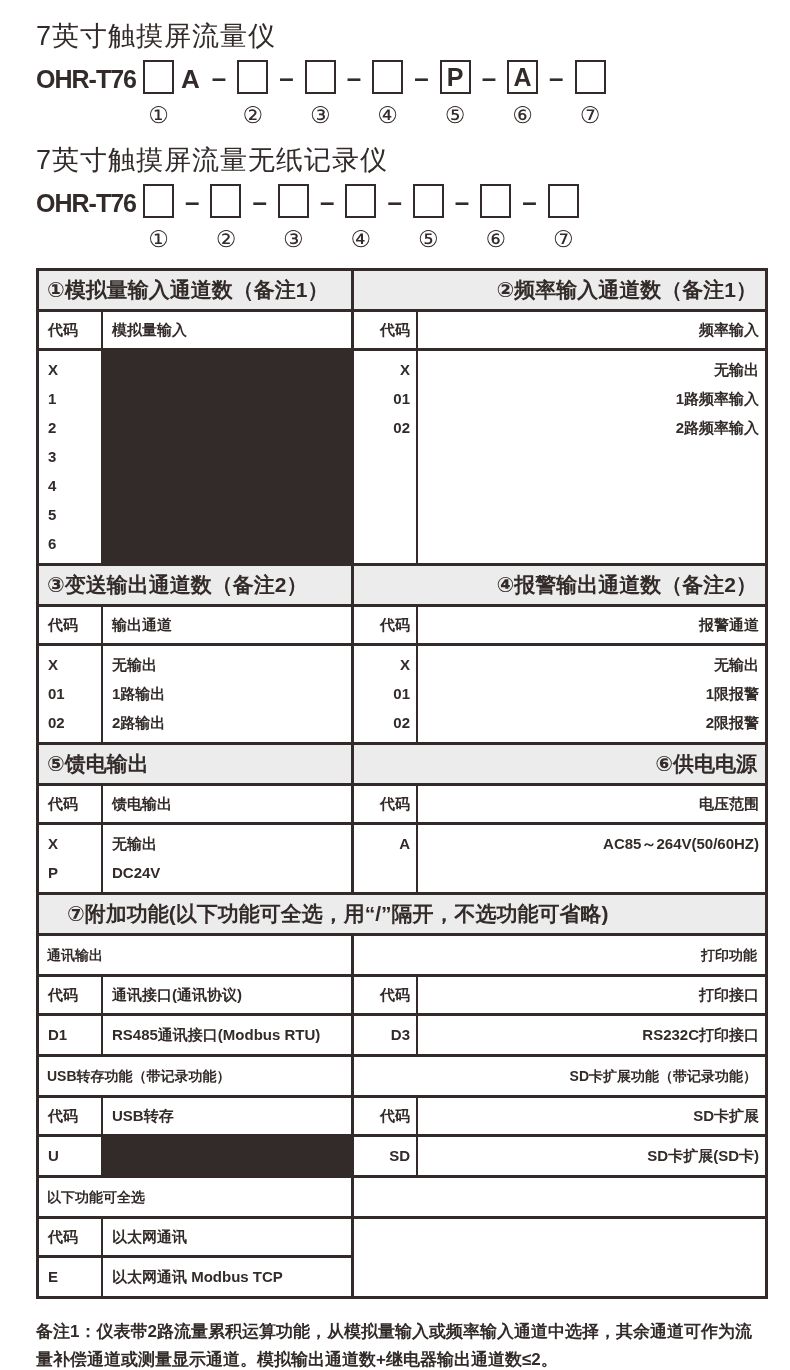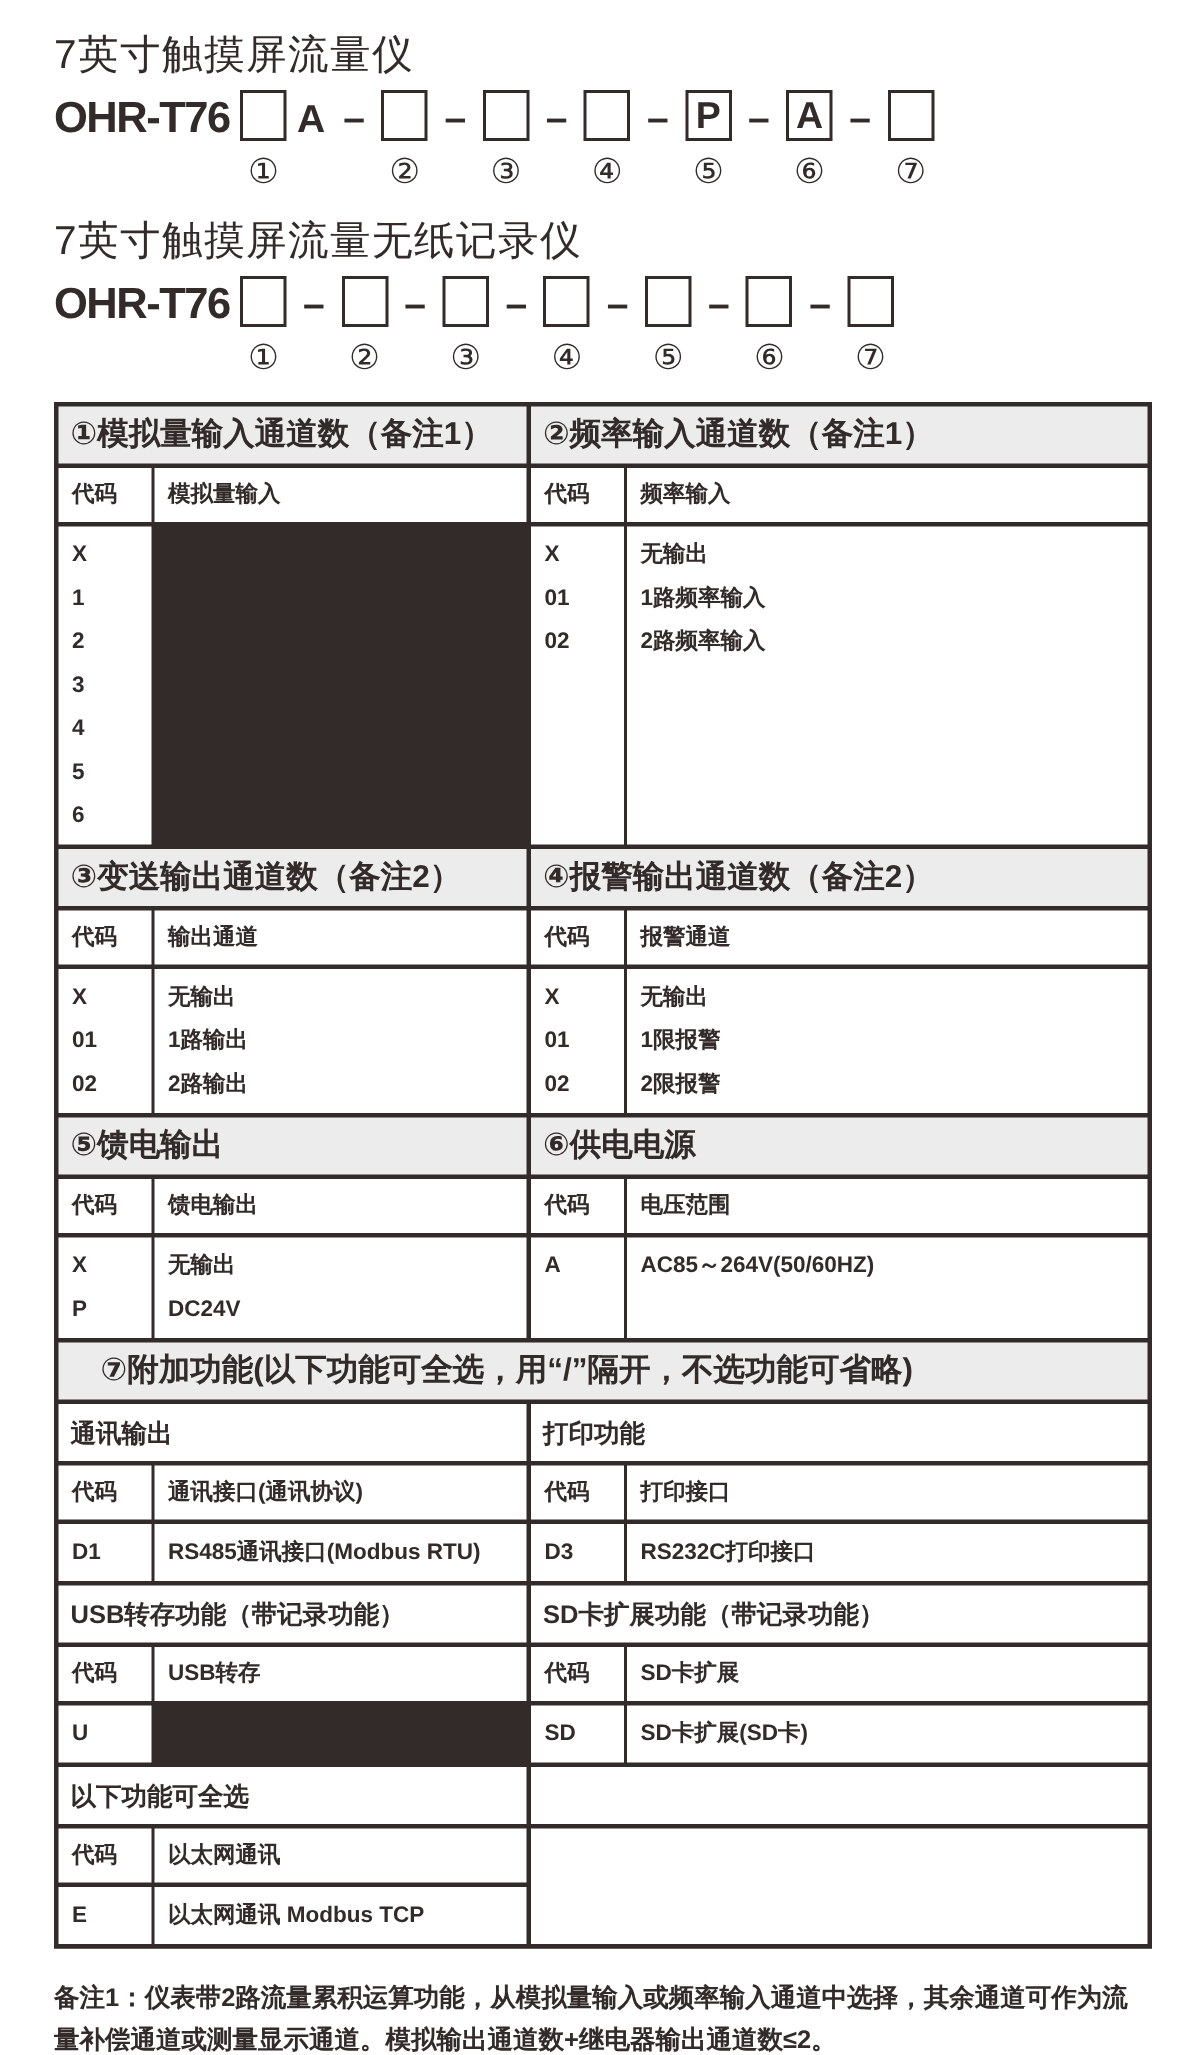--- a/index.html
+++ b/index.html
@@ -21,21 +21,21 @@
     letter-spacing: 1px;
   }
 
   
   .model-line {
     display: flex;
     align-items: flex-start;
     margin-bottom: 17px;
   }
   .mprefix {
-    font-size: 29px;
+    font-size: 25px;
     font-weight: bold;
     line-height: 38px;
     letter-spacing: -1px;
     margin-right: 4px;
   }
   .munit { display: inline-flex; flex-direction: column; align-items: center; margin: 0 3px; }
   .mbox {
     width: 31px; height: 34px;
     border: 2px solid #322b29;
     display: flex; align-items: center; justify-content: center;
@@ -57,37 +57,37 @@
     background: #322b29;
     border: 3px solid #322b29;
     display: flex;
     flex-direction: column;
     gap: 3px;
     margin-top: 6px;
   }
   .band { display: flex; gap: 3px; align-items: stretch; }
   .half { display: flex; flex-direction: column; gap: 3px; }
   .half-left  { width: 312px; flex: none; }
-  .half-right { flex: 1; }
+  .half-right { flex: 1; text-align: right; }
 
   .sec-header {
     background: #ececec;
     min-height: 38px;
     padding: 5px 8px 4px;
     font-size: 21px;
     font-weight: bold;
     line-height: 28px;
     white-space: nowrap;
   }
   .sec-header.full { width: 100%; padding-left: 28px; }
   .sec-title {
     background: #ffffff;
     min-height: 38px;
     padding: 6px 8px 4px;
-    font-size: 17px;
+    font-size: 14px;
     font-weight: bold;
     line-height: 27px;
     white-space: nowrap;
   }
   .colrow, .datarow { display: flex; gap: 2px; }
   .datarow { flex: 1; }
   .cell {
     background: #ffffff;
     padding: 4px 6px 5px 9px;
     font-size: 15px;

